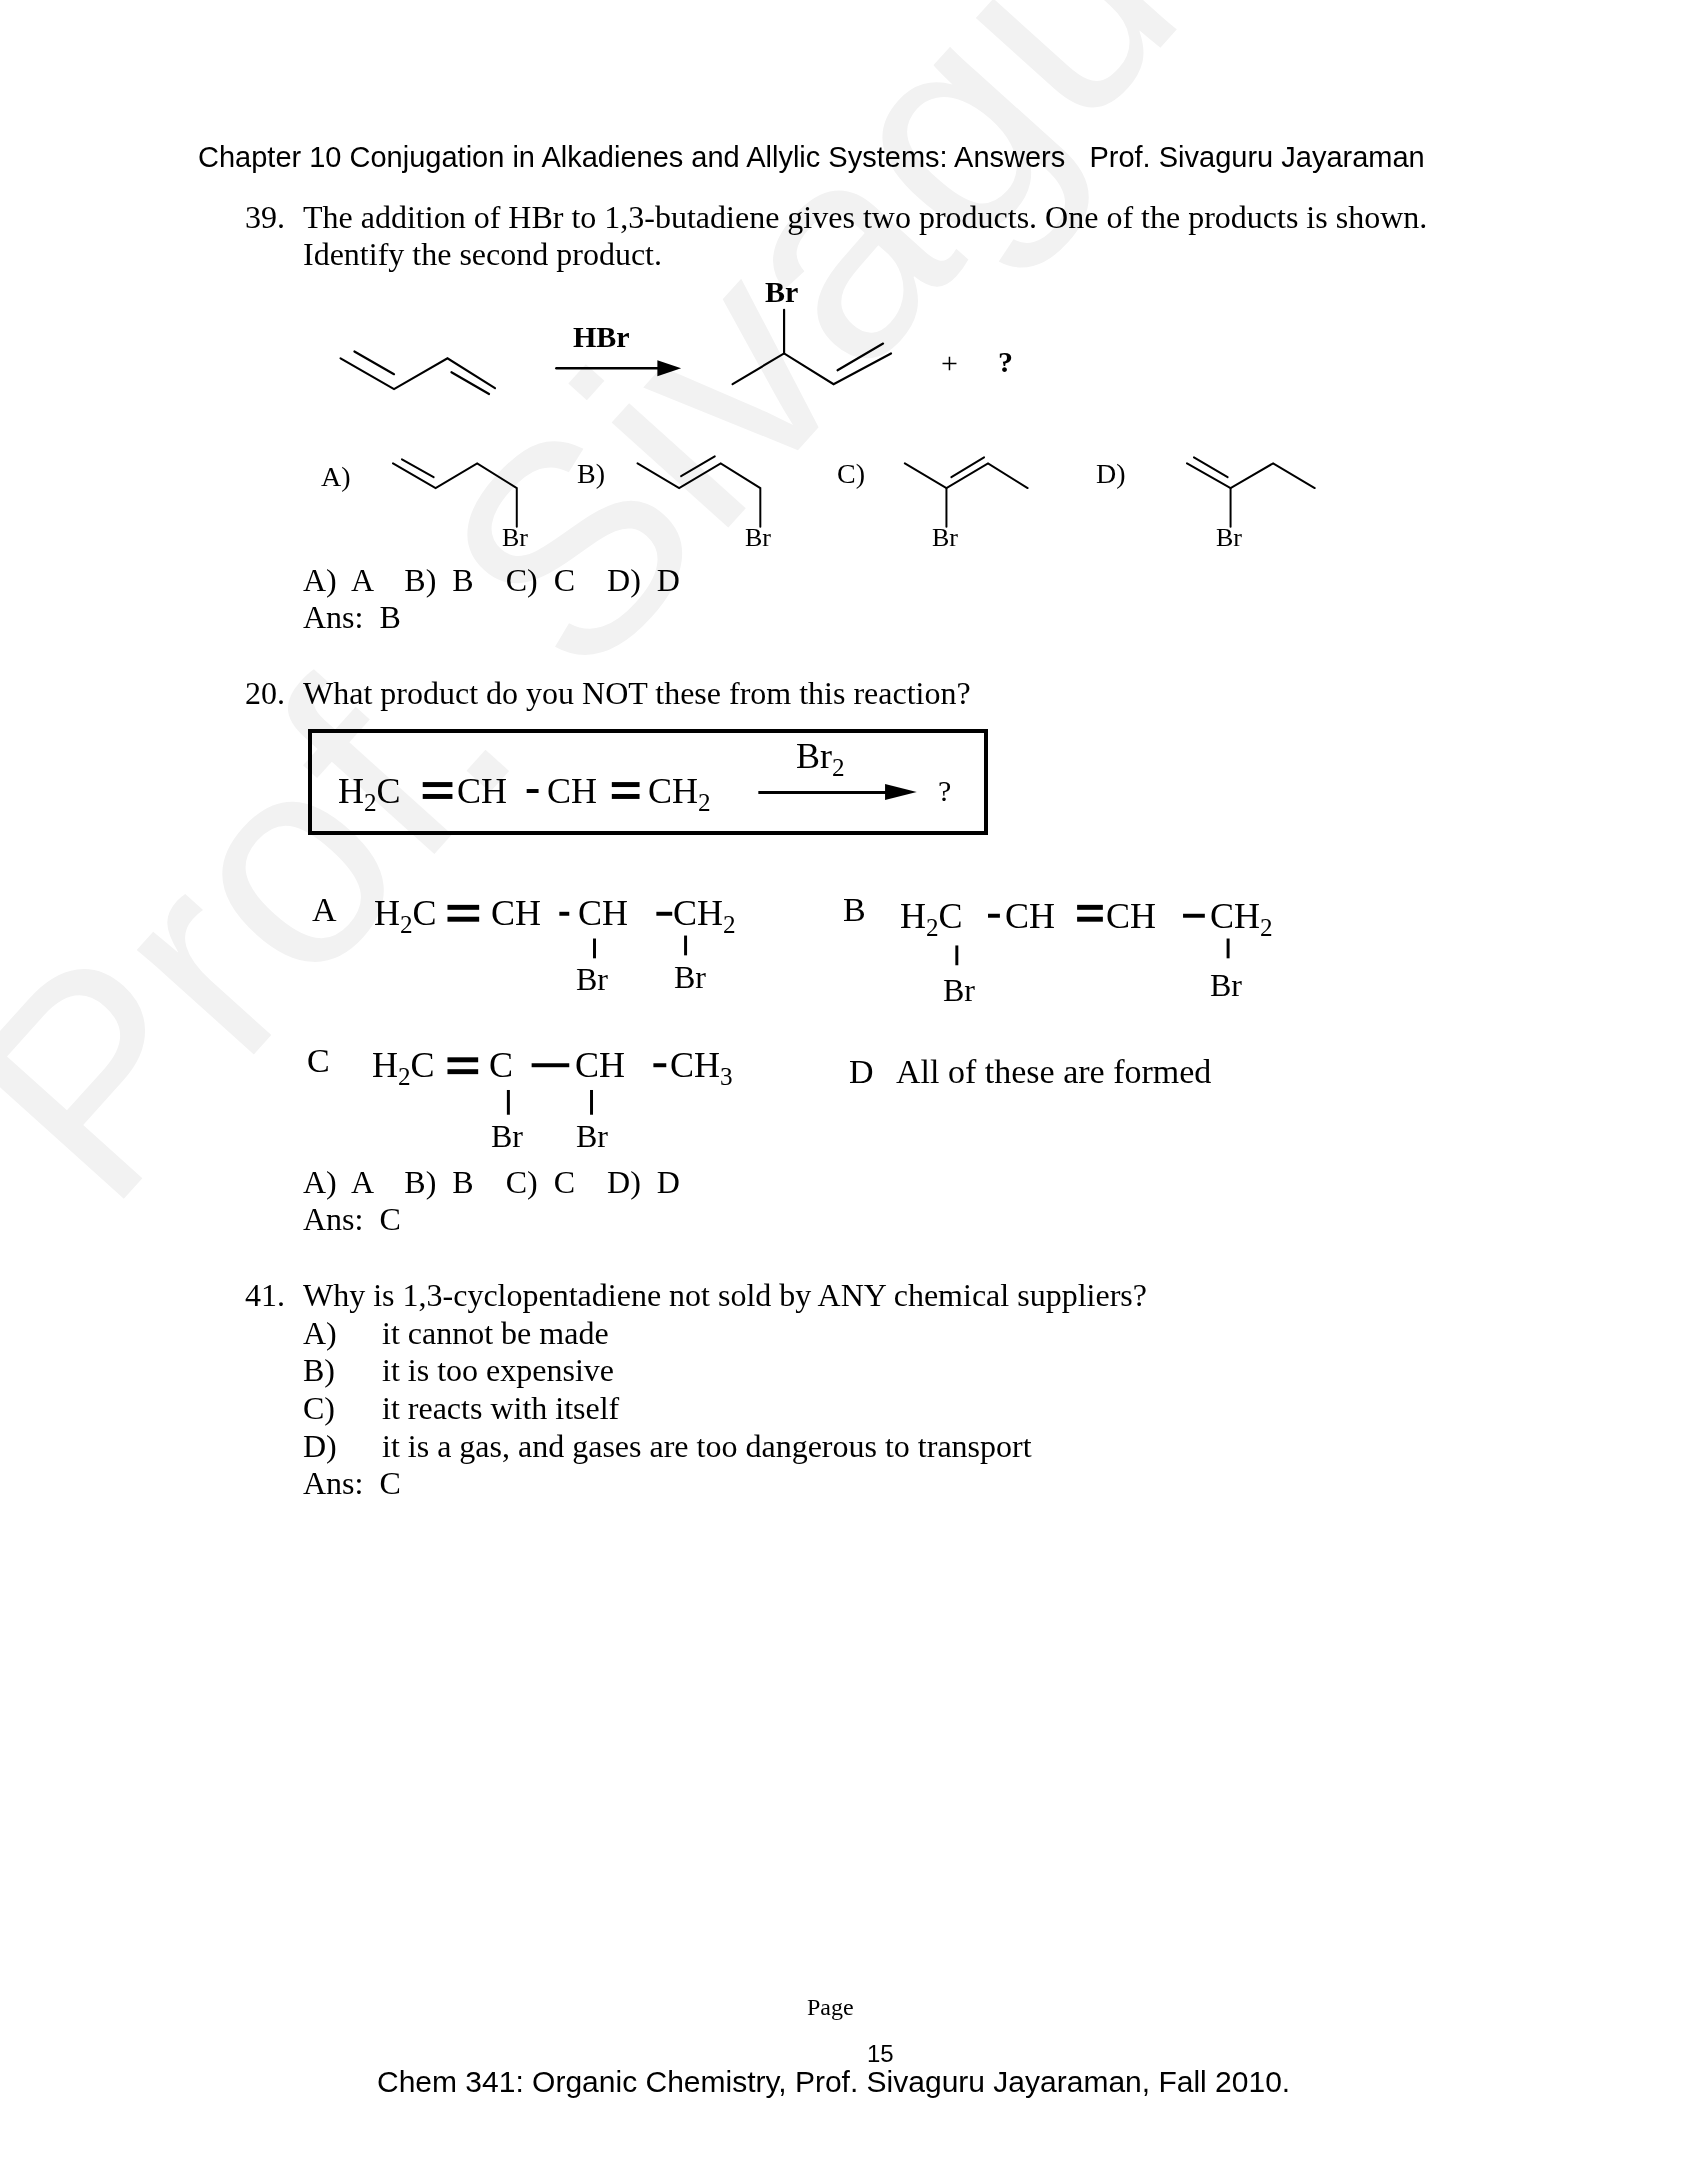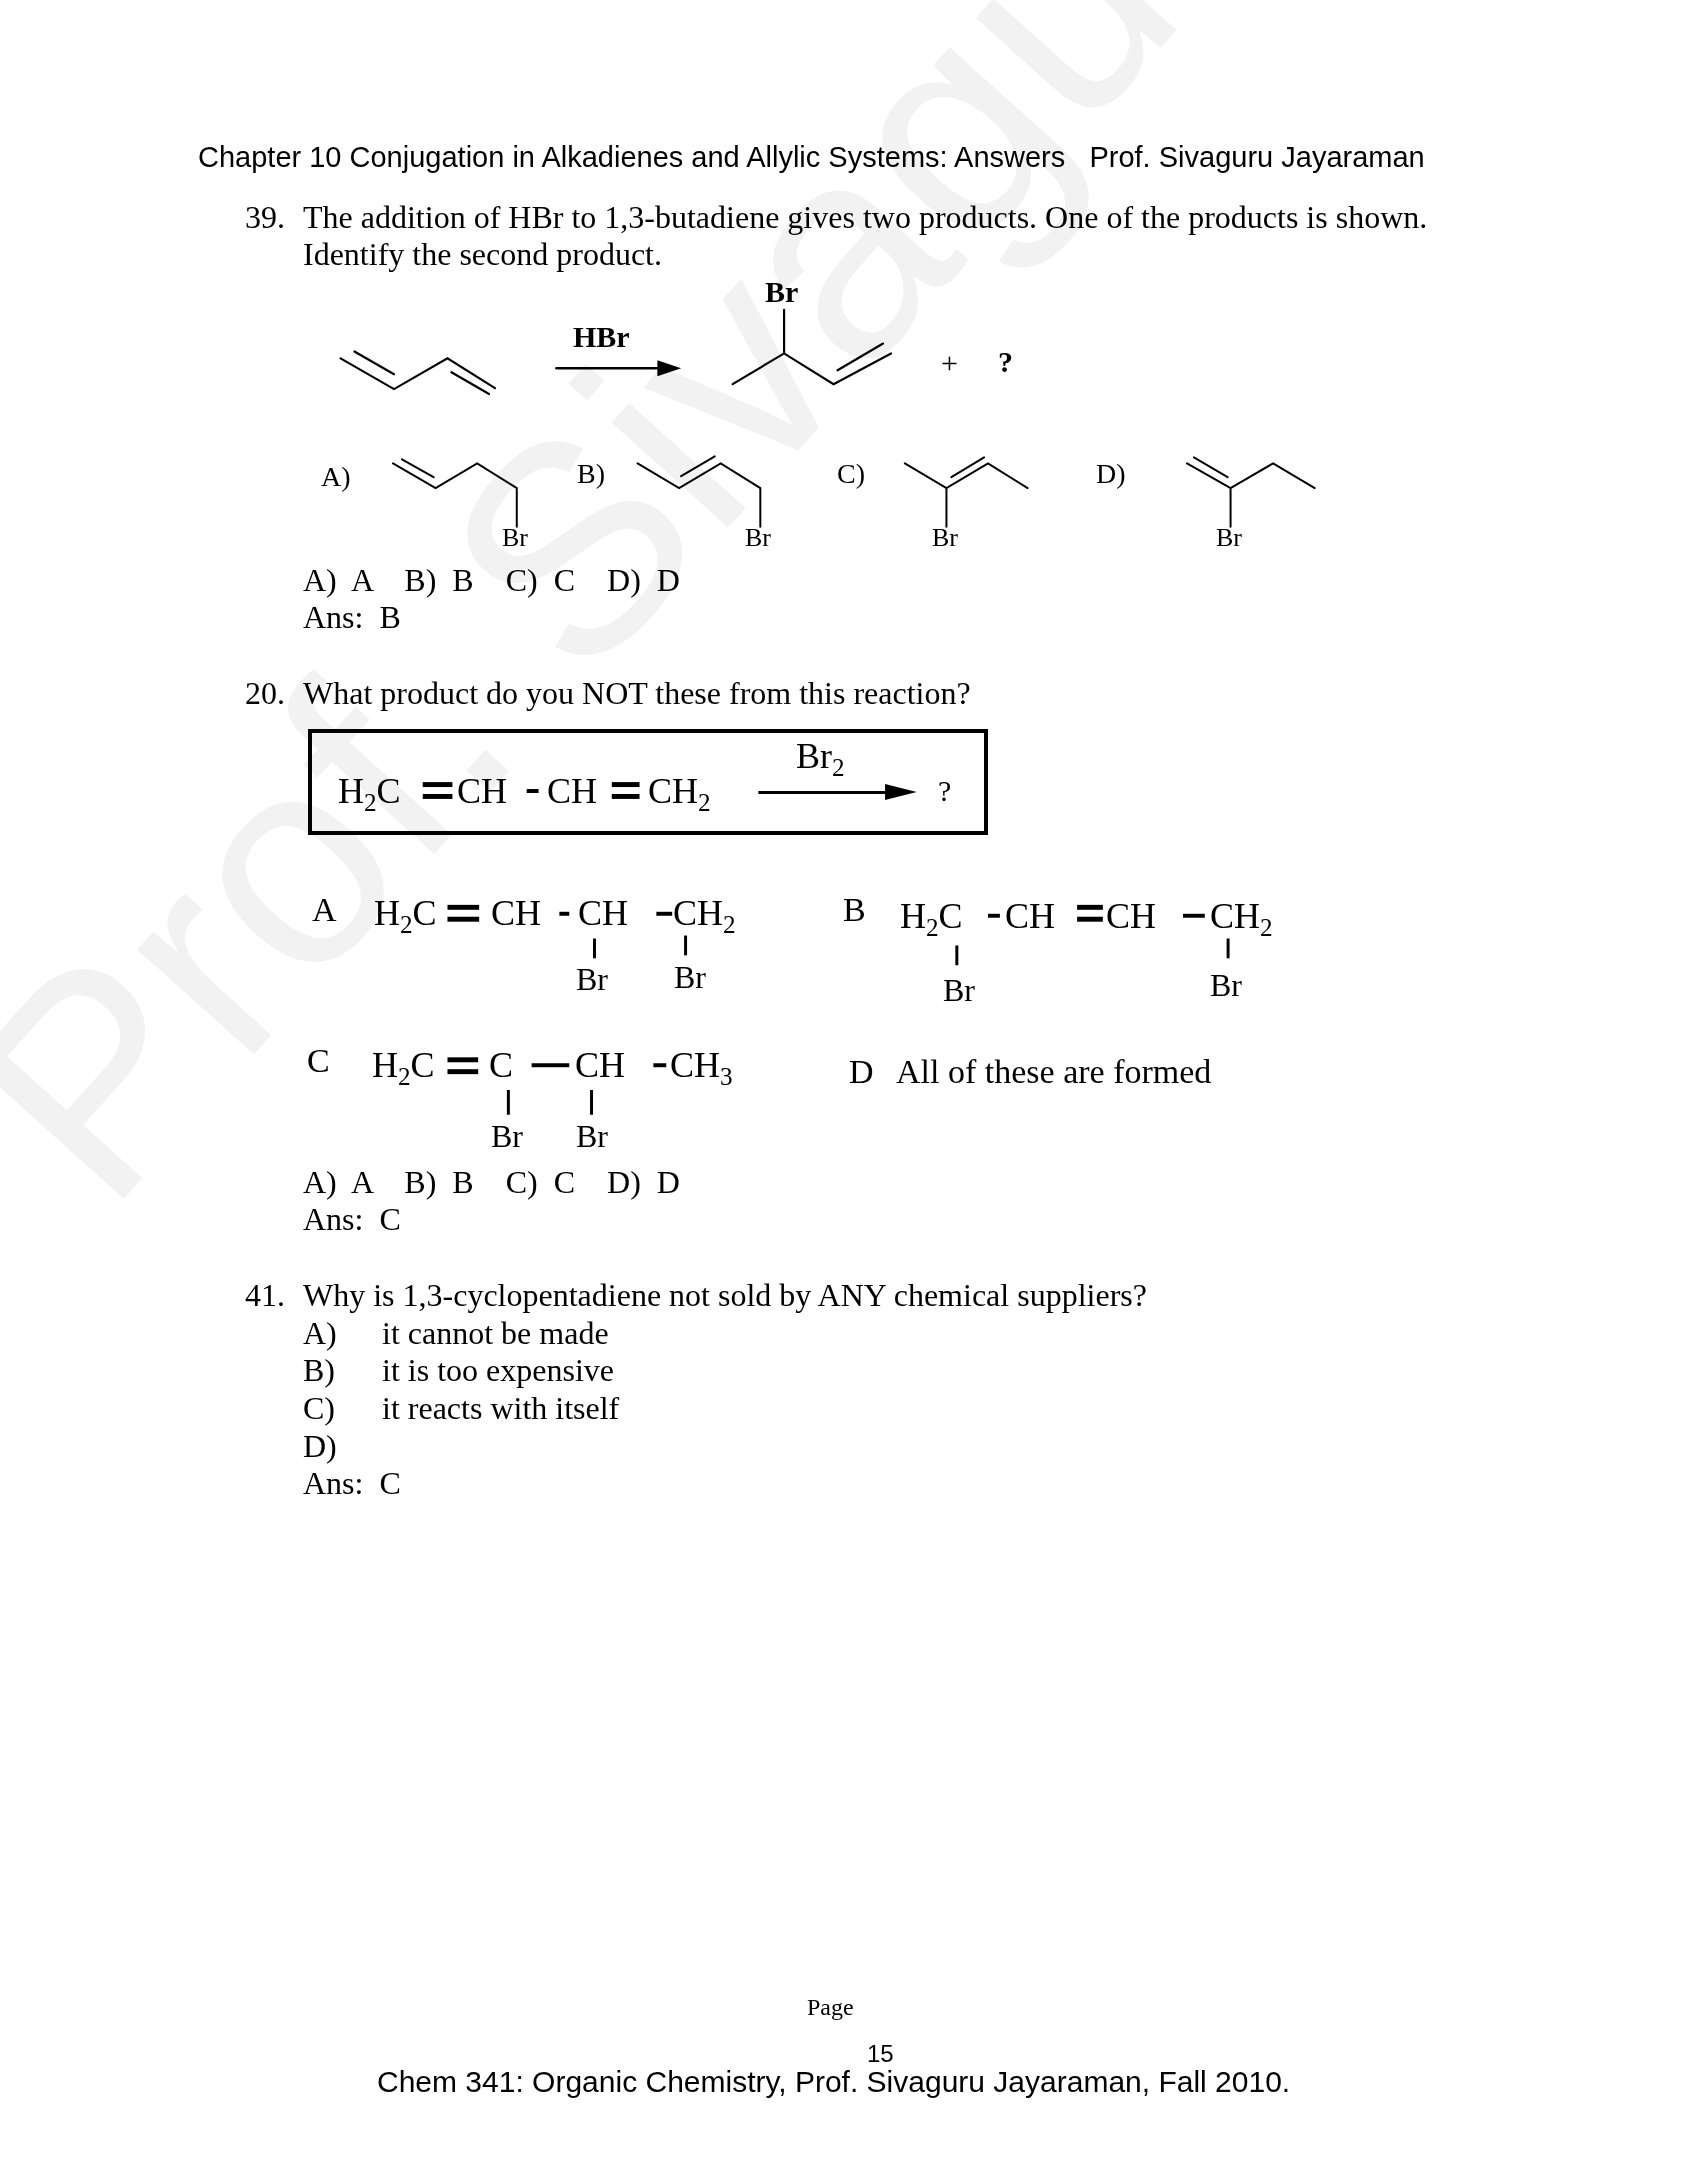--- a/index.html
+++ b/index.html
@@ -168,20 +168,21 @@
   <div class="abs serif body-text" style="left:245px; top:1279px;">41.</div>
   <div class="abs serif body-text" style="left:303px; top:1279px;">Why is 1,3-cyclopentadiene not sold by ANY chemical suppliers?</div>
 
   <div class="abs serif body-text" style="left:303px; top:1317px;">A)</div>
   <div class="abs serif body-text" style="left:382px; top:1317px;">it cannot be made</div>
   <div class="abs serif body-text" style="left:303px; top:1354px;">B)</div>
   <div class="abs serif body-text" style="left:382px; top:1354px;">it is too expensive</div>
   <div class="abs serif body-text" style="left:303px; top:1392px;">C)</div>
   <div class="abs serif body-text" style="left:382px; top:1392px;">it reacts with itself</div>
   <div class="abs serif body-text" style="left:303px; top:1430px;">D)</div>
+  <div class="abs serif body-text" style="left:382px; top:1430px;">it is a gas, and gases are too dangerous to transport</div>
   <div class="abs serif body-text" style="left:303px; top:1467px; white-space:pre;">Ans:  C</div>
 
   <div class="abs serif" style="left:807px; top:1995px; font-size:24px;">Page</div>
   <div class="abs sans" style="left:867px; top:2002px; font-size:24px;">15</div>
   <div class="abs sans" style="left:377px; top:2027px; font-size:30px;">Chem 341: Organic Chemistry, Prof. Sivaguru Jayaraman, Fall 2010.</div>
 
 </div>
 
 
 </body></html>

